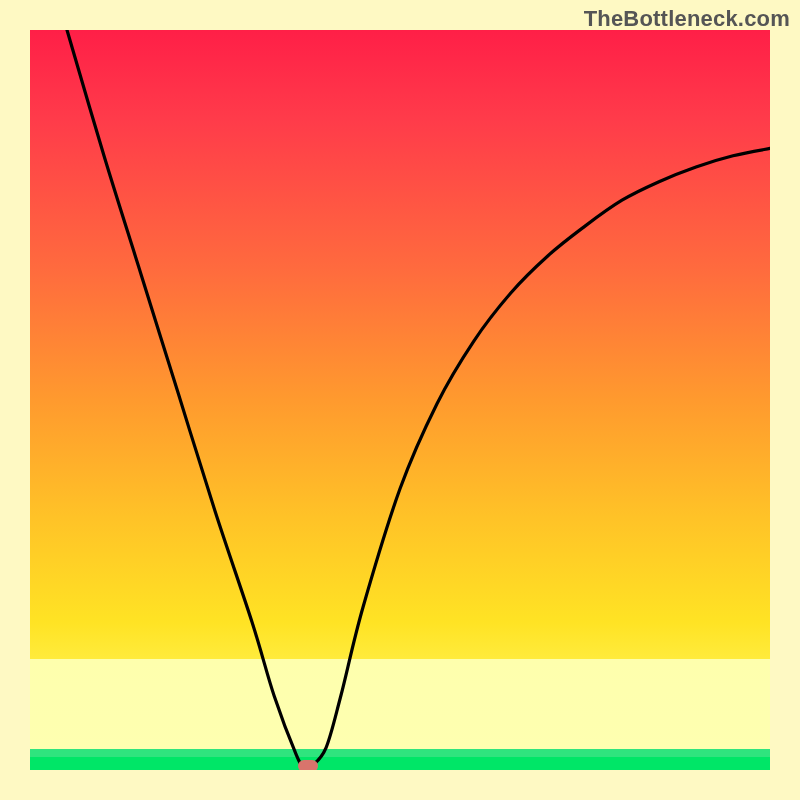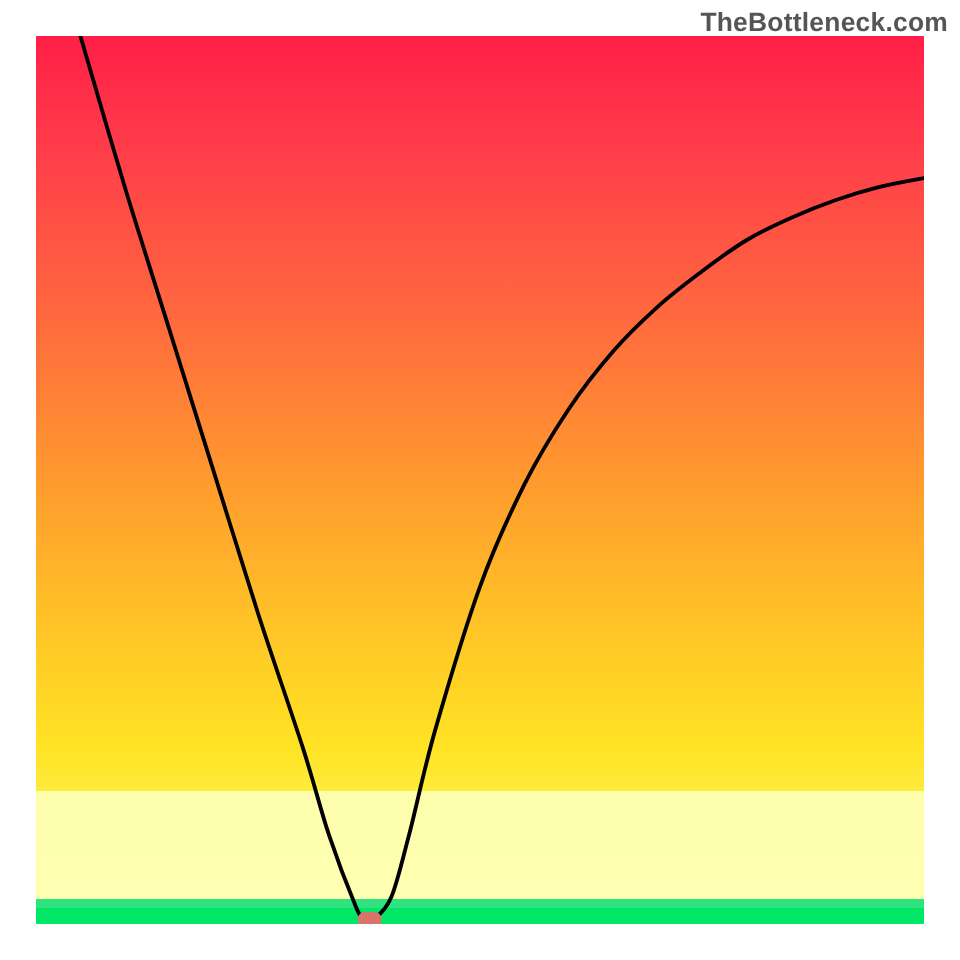--- a/index.html
+++ b/index.html
@@ -8,21 +8,21 @@
     width: 800px;
     height: 800px;
     background: #000;
     font-family: Arial, Helvetica, sans-serif;
     overflow: hidden;
   }
   .stage {
     position: relative;
     width: 800px;
     height: 800px;
-    background: #ffffff;
+    background: #fef9c3;
   }
   .watermark {
     position: absolute;
     top: 6px;
     right: 10px;
     color: #555;
     font-size: 22px;
     font-weight: 600;
     letter-spacing: 0.2px;
     user-select: none;

